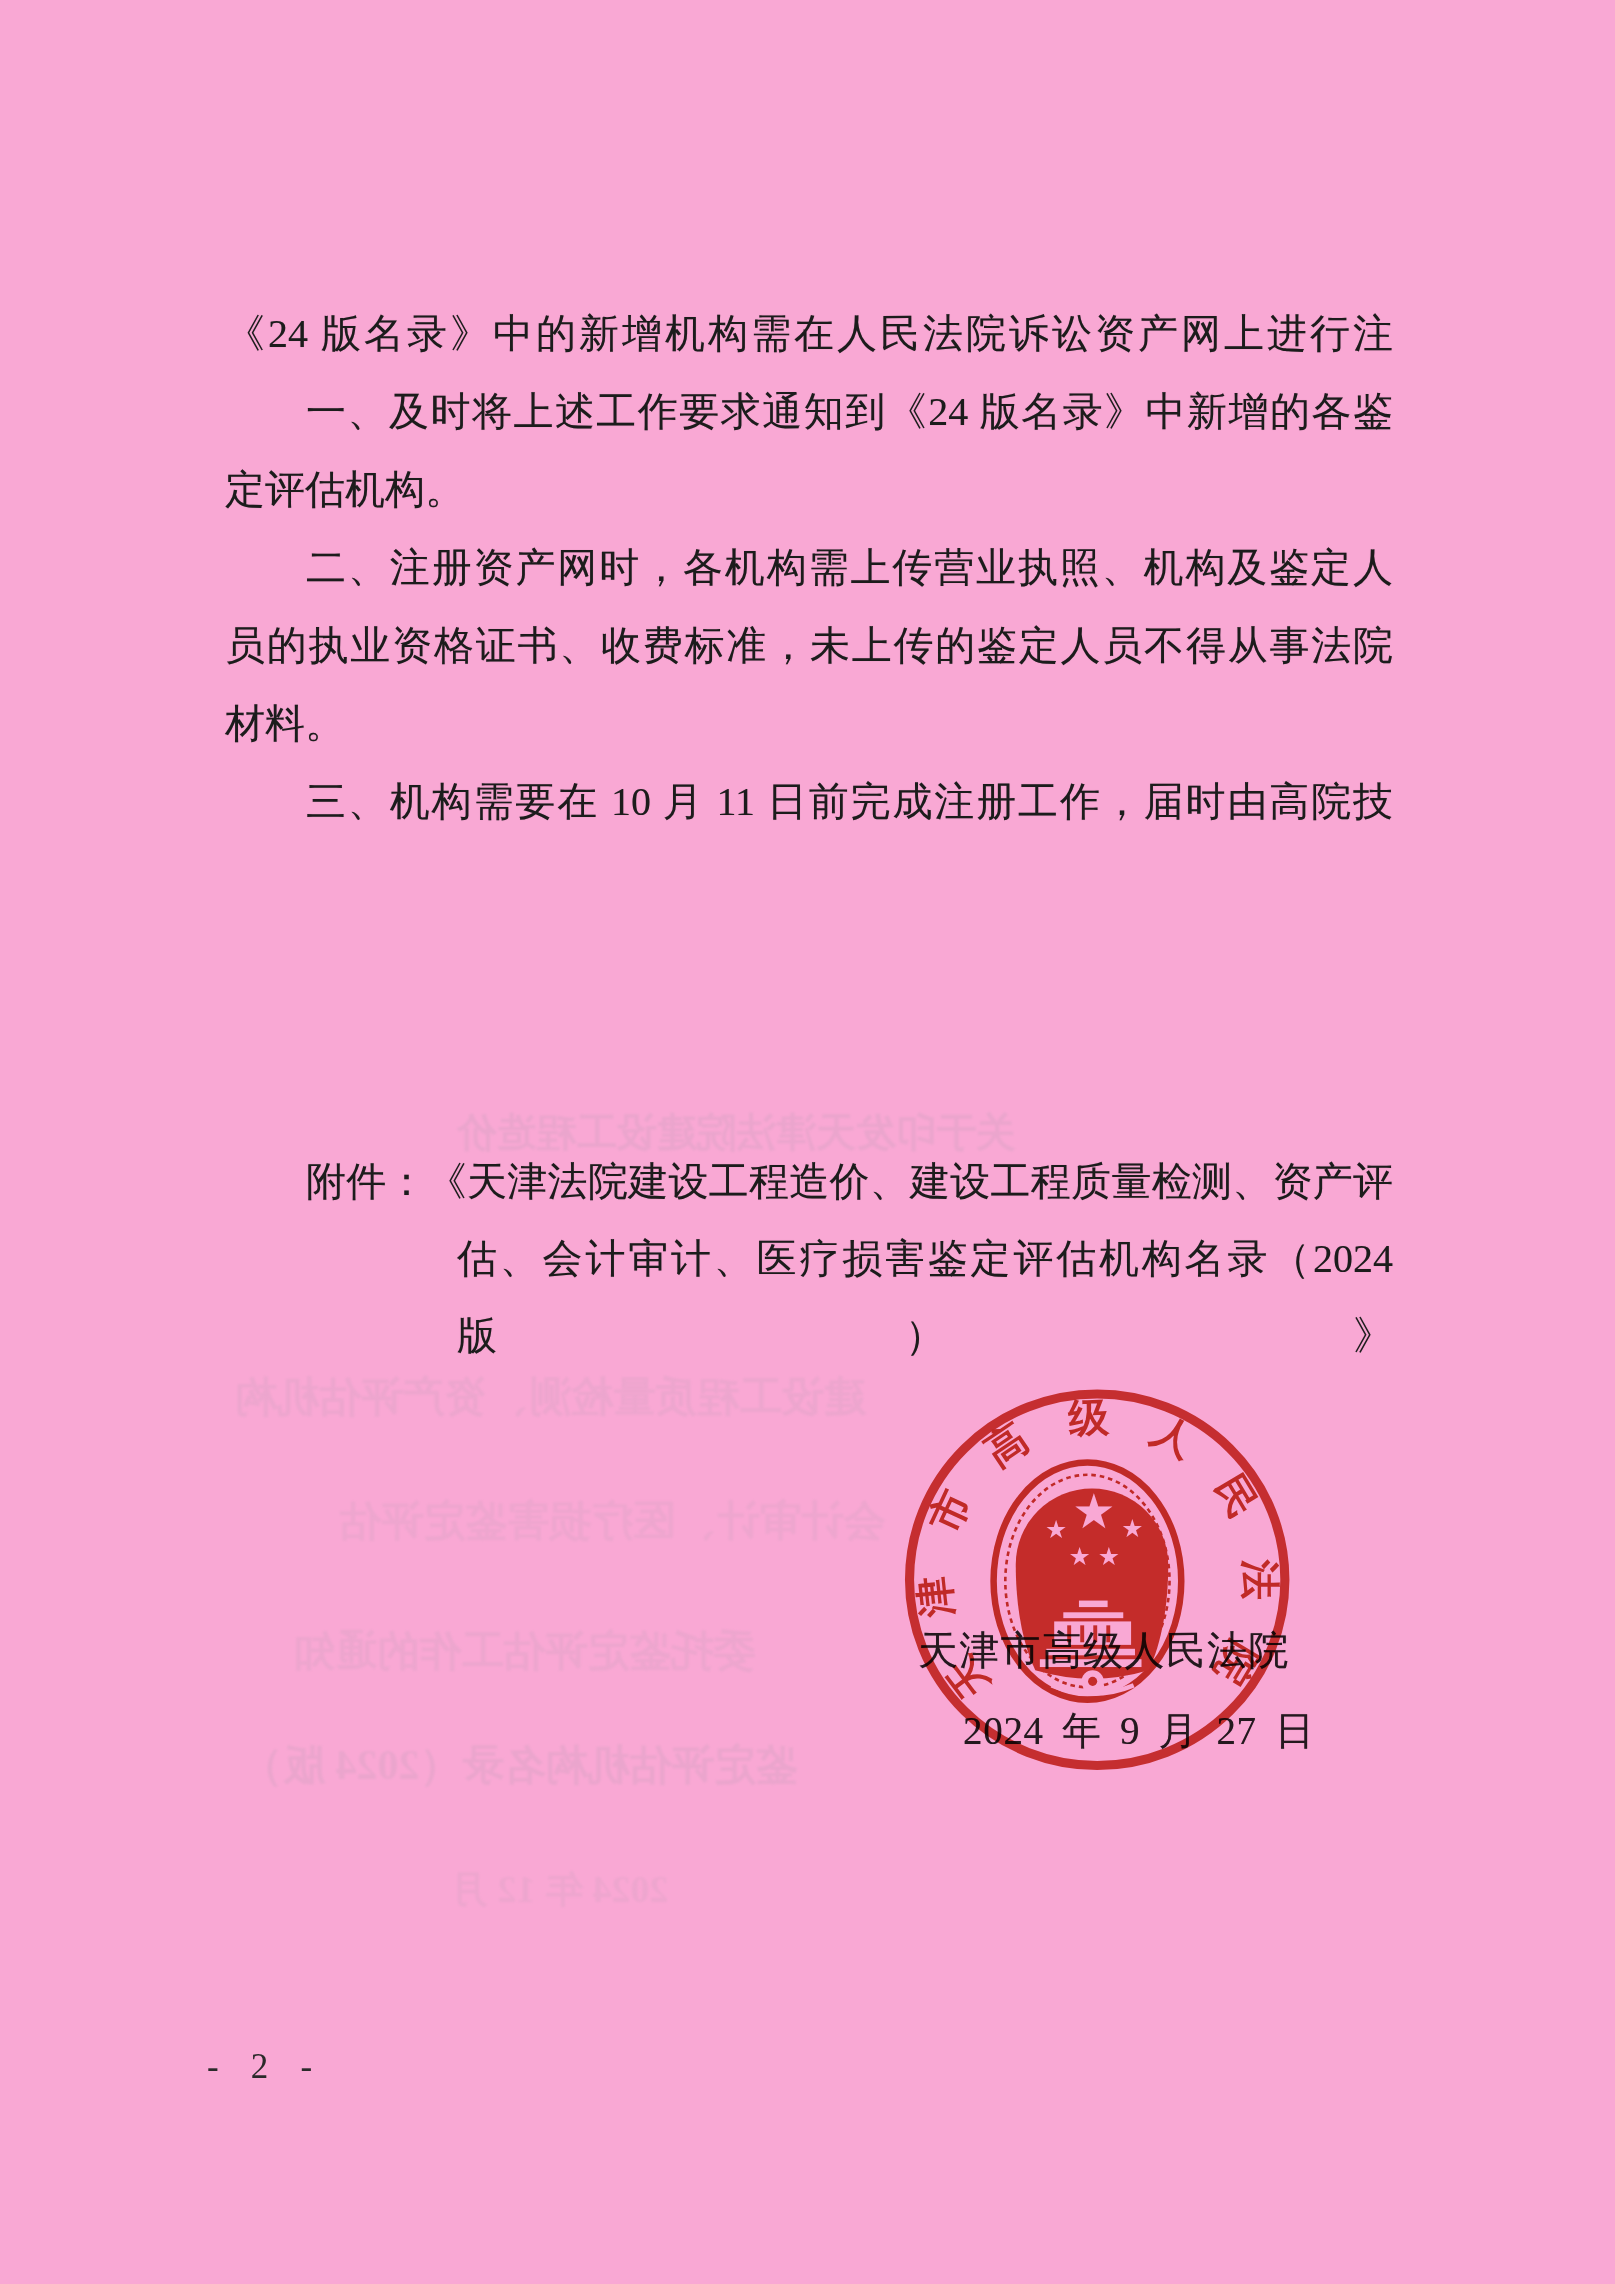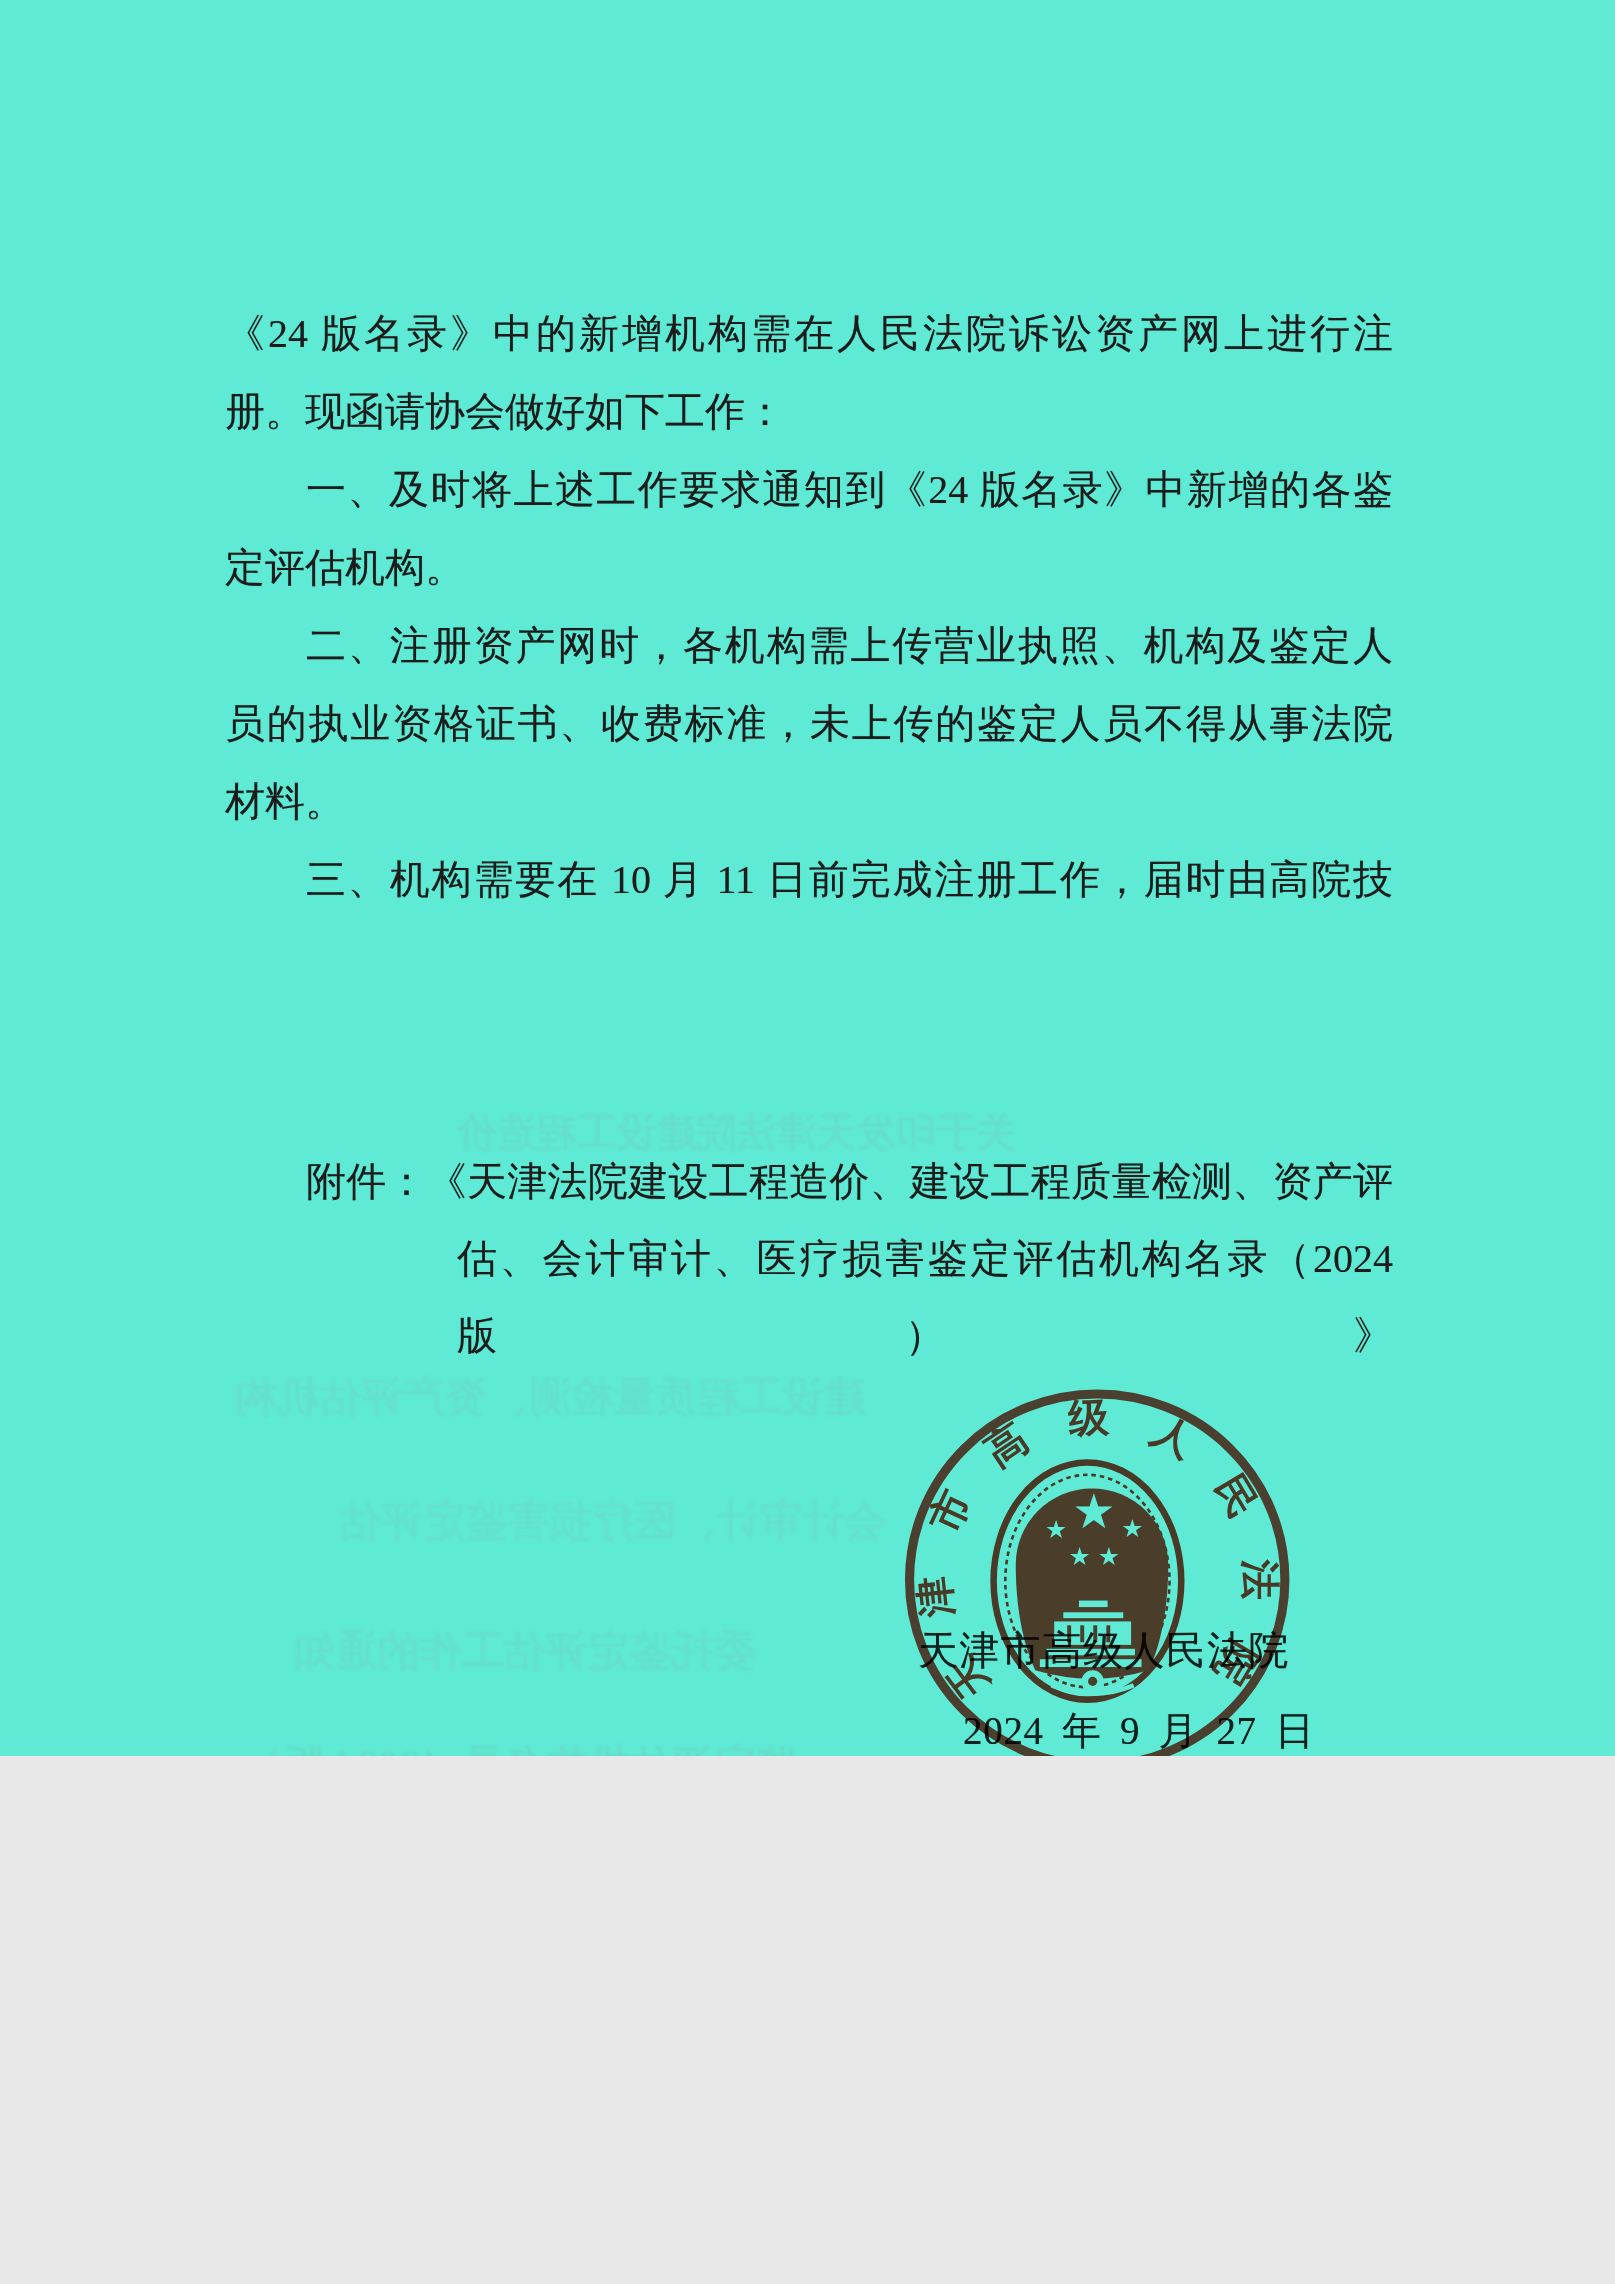--- a/index.html
+++ b/index.html
@@ -1,19 +1,19 @@
 <!DOCTYPE html>
 <html style="font-size:10.4px"><head>
 <meta charset="utf-8">
 <style>
   html,body{margin:0;padding:0;background:#e8e8e8;}
   .page{
     position:relative;
-    width:1616px;height:1756px;
-    background:#5eead4;
+    width:1616px;height:2284px;
+    background:#f9a8d4;
     overflow:hidden;
     font-family:"Liberation Serif","DejaVu Serif",serif;
     color:#1f1f1f;
   }
   
   .body-text{
     position:absolute;left:225px;top:295px;width:1168px;
     font-size:40px;line-height:78px;
     color:#1c1c1c;
     text-shadow:0 0 0.7px rgba(30,30,30,.35);
@@ -91,21 +91,20 @@
 
   <div class="ghost" style="left:456px;top:1105px;font-size:40px;opacity:.13;">关于印发天津法院建设工程造价</div>
   <div class="ghost" style="left:235px;top:1369px;font-size:42px;opacity:.11;">建设工程质量检测、资产评估机构</div>
   <div class="ghost" style="left:339px;top:1493px;font-size:42px;opacity:.10;">会计审计、医疗损害鉴定评估</div>
   <div class="ghost" style="left:293px;top:1623px;font-size:42px;opacity:.11;">委托鉴定评估工作的通知</div>
   <div class="ghost" style="left:241px;top:1737px;font-size:42px;opacity:.13;">鉴定评估机构名录（2024 版）</div>
   <div class="ghost" style="left:450px;top:1864px;font-size:38px;opacity:.10;">2024 年 12 月</div>
 
   <div class="body-text">
     <div class="line fill">《24 版名录》中的新增机构需在人民法院诉讼资产网上进行注</div>
-    <div class="line">册。现函请协会做好如下工作：</div>
     <div class="line ind fill">一、及时将上述工作要求通知到《24 版名录》中新增的各鉴</div>
     <div class="line">定评估机构。</div>
     <div class="line ind fill">二、注册资产网时，各机构需上传营业执照、机构及鉴定人</div>
     <div class="line fill">员的执业资格证书、收费标准，未上传的鉴定人员不得从事法院</div>
     <div class="line">材料。</div>
     <div class="line ind fill">三、机构需要在 10 月 11 日前完成注册工作，届时由高院技</div>
   </div>
 
   <div class="attachment">
     <div class="att-line att-1">附件：《天津法院建设工程造价、建设工程质量检测、资产评</div>

